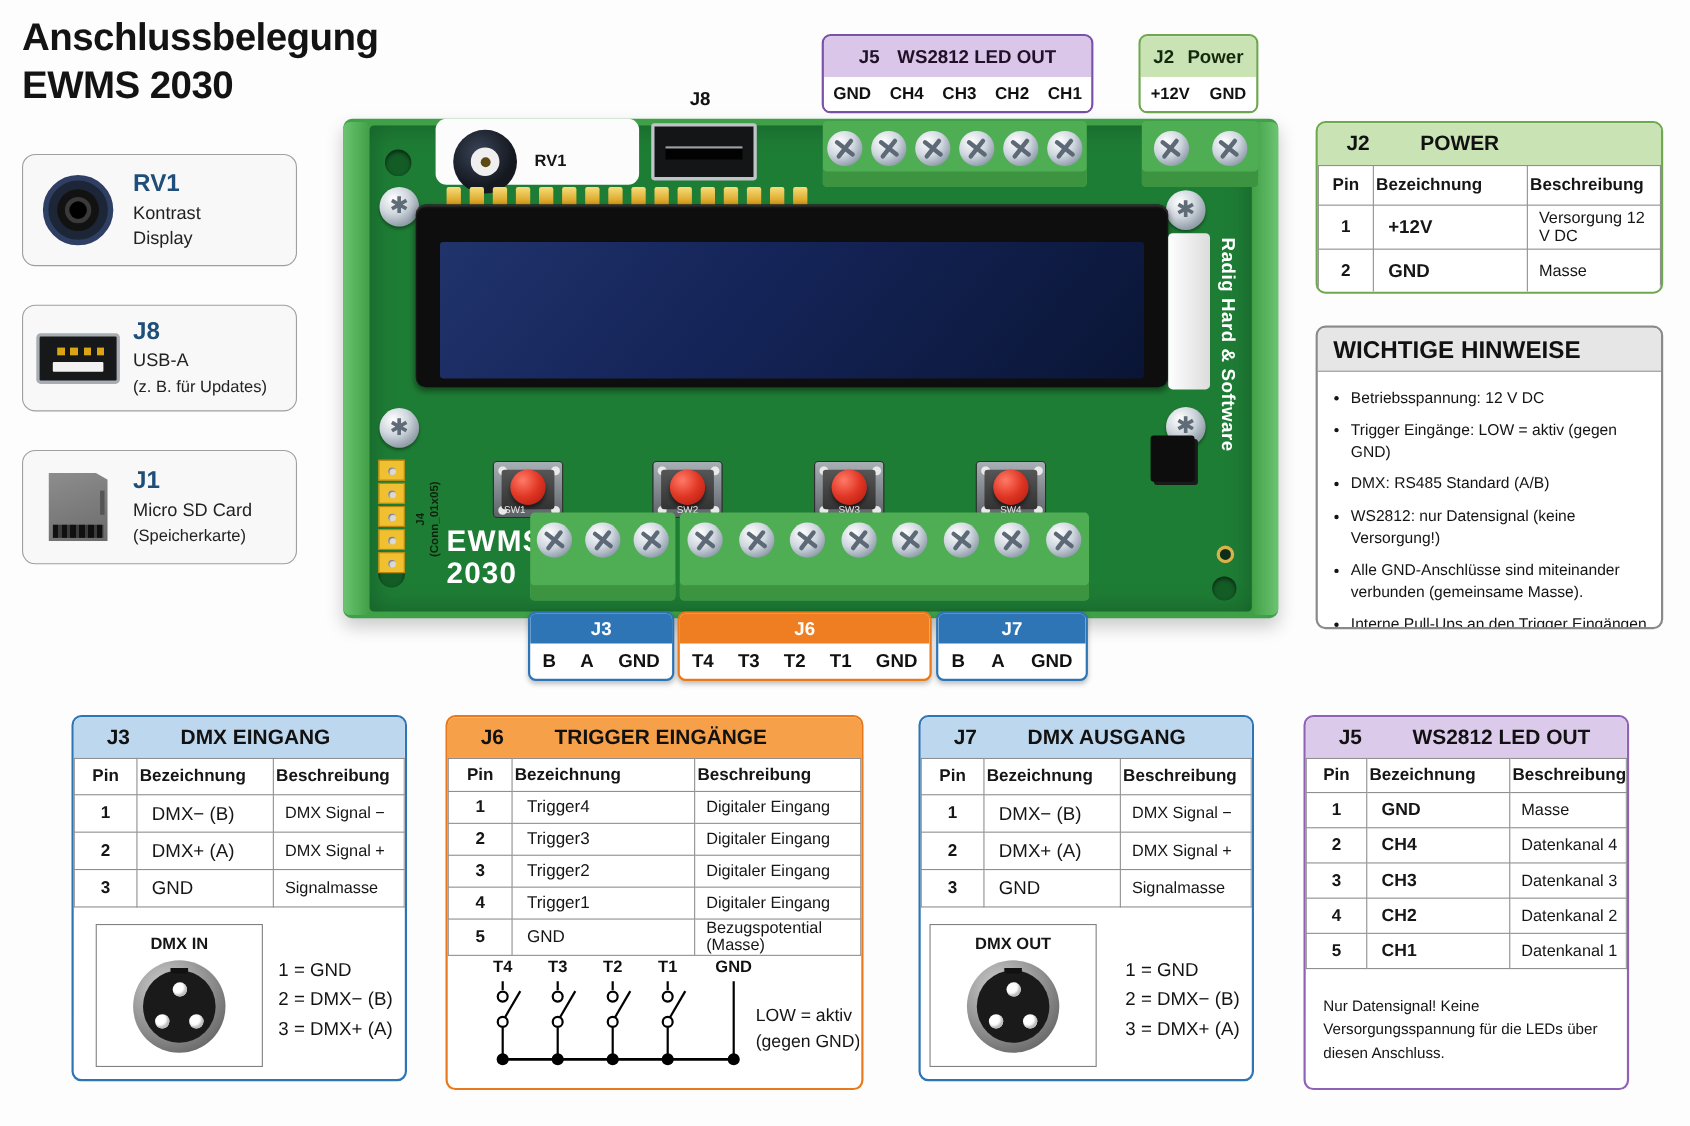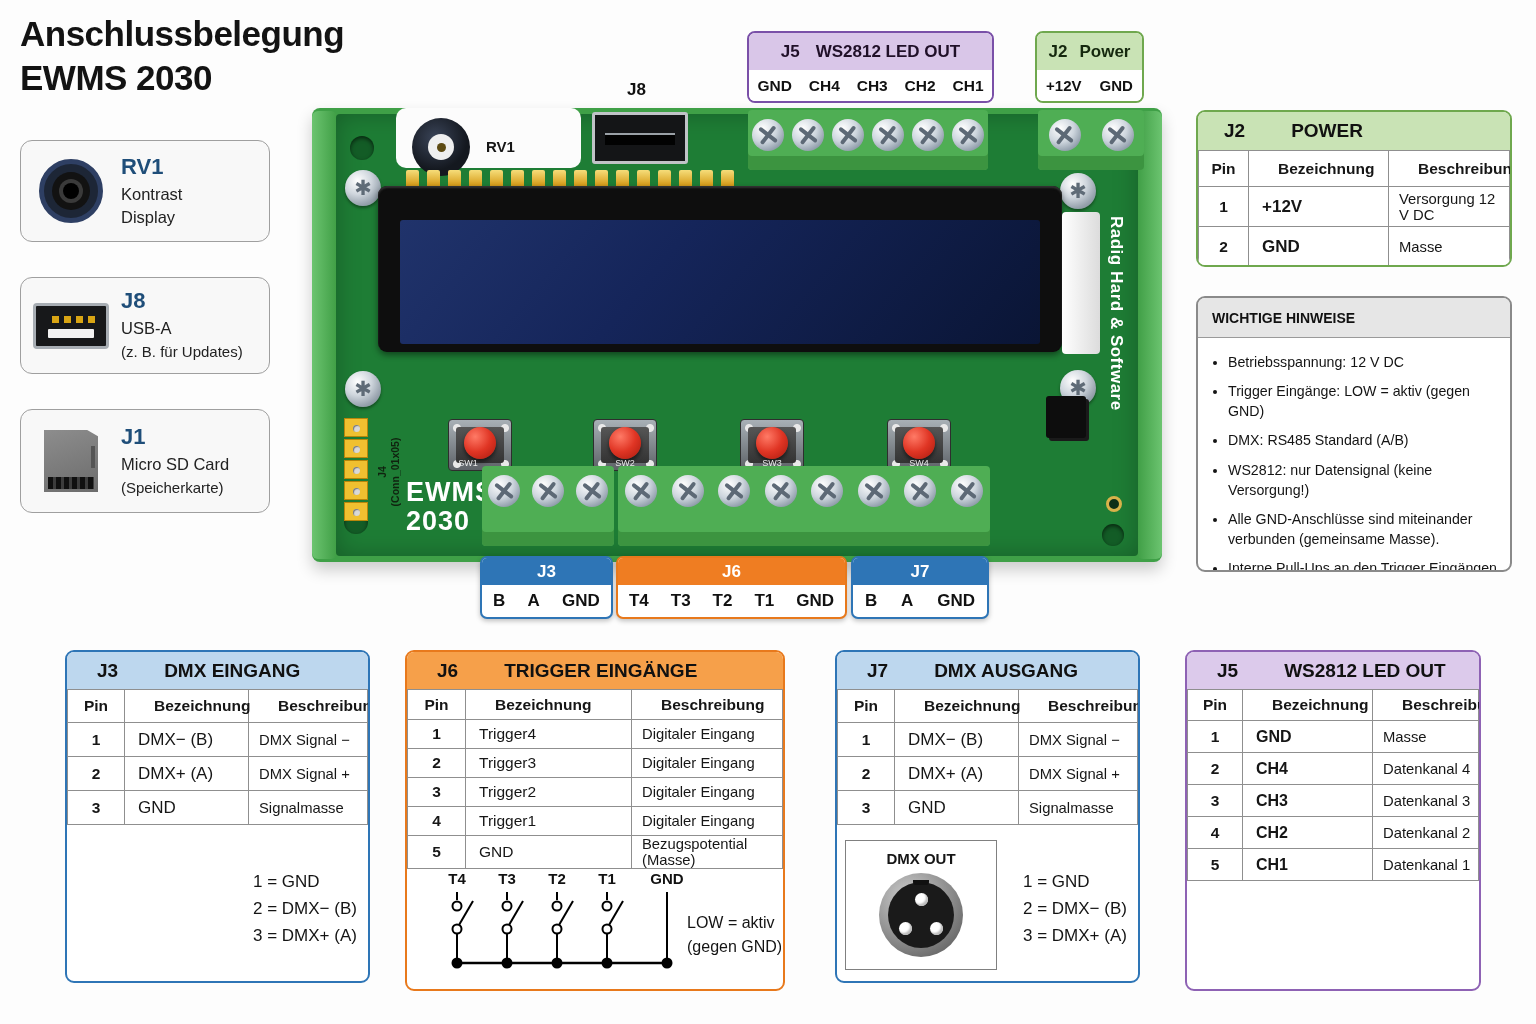--- a/index.html
+++ b/index.html
@@ -52,31 +52,31 @@
 
   
   .panel { background:#fff; border:2px solid; border-radius:9px; overflow:hidden; }
   .panel .head { display:flex; align-items:center; font-weight:bold; font-size:19px; color:#111; }
   .panel .head .hid { margin-left:30px; } .panel .head .hname { margin-left:46px; }
   .panel table { width:100%; border-collapse:collapse; table-layout:fixed; }
   .panel th { border:1px solid #8f8f8f; font-size:15.5px; font-weight:bold; background:#fff; }
   .panel td { border:1px solid #8f8f8f; background:#fff; }
   .panel td:first-child { text-align:center; font-weight:bold; font-size:15.5px; }
   .panel th:first-child { text-align:center; }
-  .panel th:nth-child(2), .panel th:nth-child(3) { text-align:left; padding-left:29px; }
+  .panel th:nth-child(2), .panel th:nth-child(3) { text-align:left; padding-left:2px; }
   .panel td:nth-child(2) { padding-left:13px; font-size:17px; }
   .panel td:nth-child(3) { padding-left:10px; font-size:14.8px; }
   .bez-bold td:nth-child(2) { font-weight:bold; font-size:16px; }
 
   .panel-blue { border-color:#2e75b6; } .panel-blue .head { background:#bdd7ee; height:37px; }
   .panel-orange { border-color:#e8791c; } .panel-orange .head { background:#f6a04a; height:37px; }
   .panel-purple { border-color:#8e62b4; } .panel-purple .head { background:#dccaeb; height:37px; }
   .panel-green { border-color:#6fa84e; } .panel-green .head { background:#c9e3b5; height:38px; }
   .panel-gray { border-color:#8a8a8a; } .panel-gray .head { background:#e6e6e6; height:40px; }
-  .panel-gray .head .hname { margin-left:14px; font-size:14px;text-align:center; }
+  .panel-gray .head .hname { margin-left:14px; font-size:22px;text-align:center; }
 
   .p-dmx th { height:33px; } .p-dmx td { height:34px; }
   .p-trig th { height:30px; } .p-trig td { height:29px; }
   .p-trig td:nth-child(2){ font-size:15.5px; } .p-trig td:nth-child(3){ font-size:14.8px; }
   .p-led th { height:31px; } .p-led td { height:32px; }
   .p-pow th { height:36px; } .p-pow td { height:40px; }
   .p-pow td:nth-child(2){ font-size:17px; }
 
   .hint-list { padding:14px 8px 0 30px; }
   .hint-list li { font-size:14.2px; line-height:1.42; margin-bottom:9px; color:#141414; }
@@ -429,20 +429,29 @@
           <td>DMX+ (A)</td>
           <td>DMX Signal +</td>
         </tr>
         <tr>
           <td>3</td>
           <td>GND</td>
           <td>Signalmasse</td>
         </tr>
       </tbody>
     </table>
+  <div class="xlr-box" style="left:20px; top:188px;">
+    <div class="xlr-title">DMX IN</div>
+    <div class="xlr">
+      <span class="xlr-notch"></span>
+      <span class="xlr-pin p1"></span>
+      <span class="xlr-pin p2"></span>
+      <span class="xlr-pin p3"></span>
+    </div>
+  </div>
   <div class="xlr-pinout" style="left:186px; top:216px;">
       <div>1 = GND</div>
       <div>2 = DMX− (B)</div>
       <div>3 = DMX+ (A)</div>
     </div>
 </div>
 
 <div class="abs panel panel-orange p-trig" style="left:405px; top:650px; width:380px; height:341px;">
   <div class="head">
     <span class="hid">J6</span>
@@ -626,13 +635,14 @@
           <td>CH2</td>
           <td>Datenkanal 2</td>
         </tr>
         <tr>
           <td>5</td>
           <td>CH1</td>
           <td>Datenkanal 1</td>
         </tr>
       </tbody>
     </table>
+  <div class="ws-note">Nur Datensignal! Keine Versorgungsspannung für die LEDs über diesen Anschluss.</div>
 </div>
 
 </body></html>

